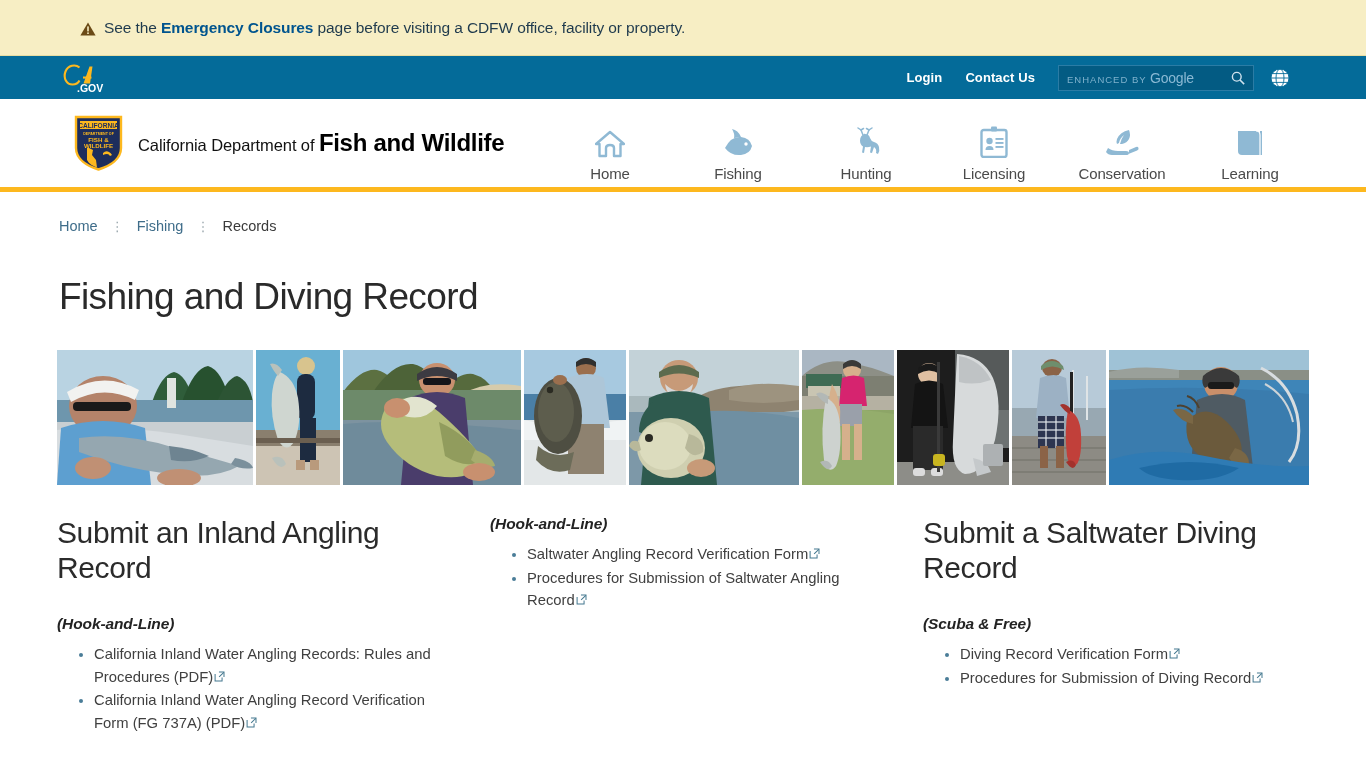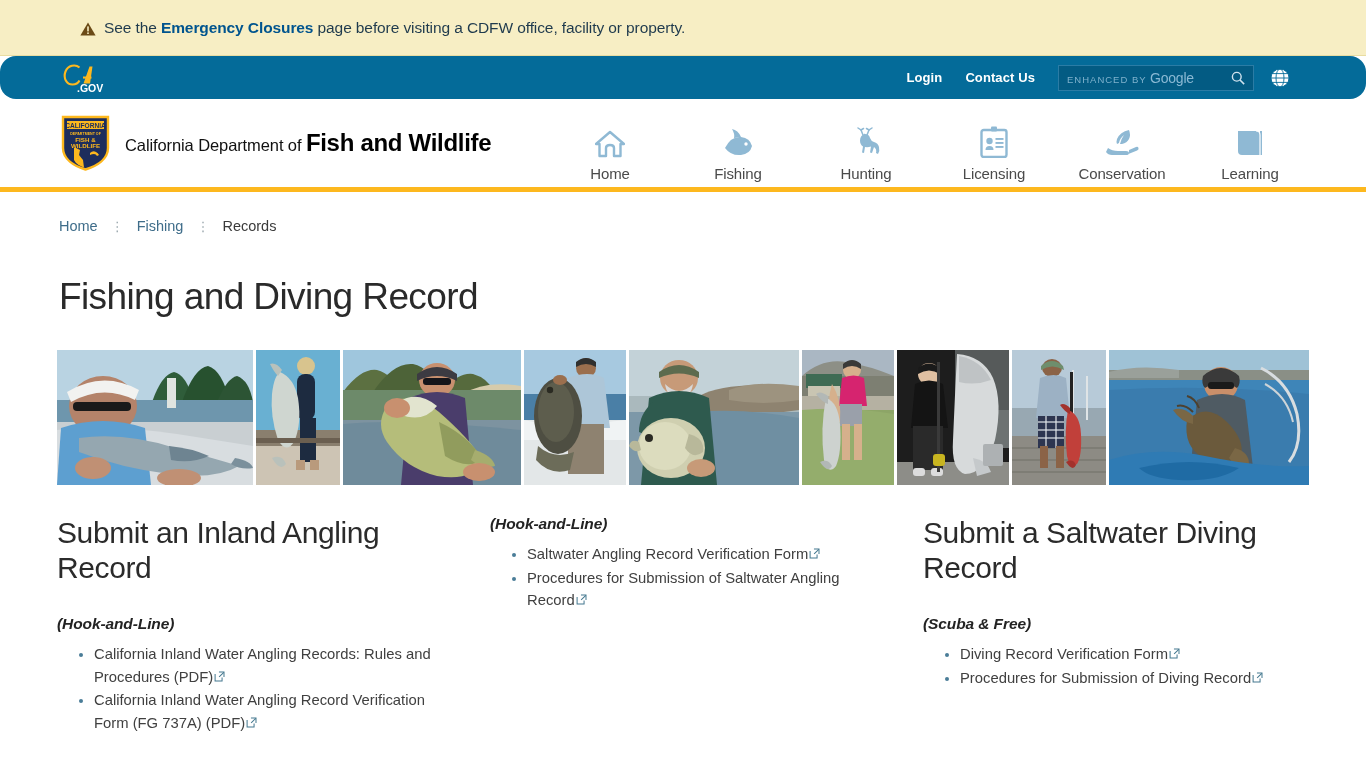--- a/index.html
+++ b/index.html
@@ -39,21 +39,20 @@
     text-decoration: none;
   }
 
   
   .ca-bar {
     height: 43px;
     background: #046b99;
     display: flex;
     align-items: center;
     position: relative;
-    border-radius: 16px;
   }
   .ca-logo {
     margin-left: 59px;
     width: 54px; height: 32px;
     display: block;
   }
   .ca-right {
     margin-left: auto;
     display: flex;
     align-items: center;
@@ -92,20 +91,21 @@
   .globe-icon { width: 20px; height: 20px; }
 
   
   .dept-header {
     height: 93px;
     background: #ffffff;
     display: flex;
     align-items: center;
     border-bottom: 5px solid #fdb81e;
     position: relative;
+    padding-left: 13px;
   }
   .brand {
     display: flex;
     align-items: center;
     margin-left: 61px;
     text-decoration: none;
   }
   .brand-shield { width: 49px; height: 56px; flex: 0 0 auto; }
   .brand-text { margin-left: 15px; }
   .brand-line1 {

